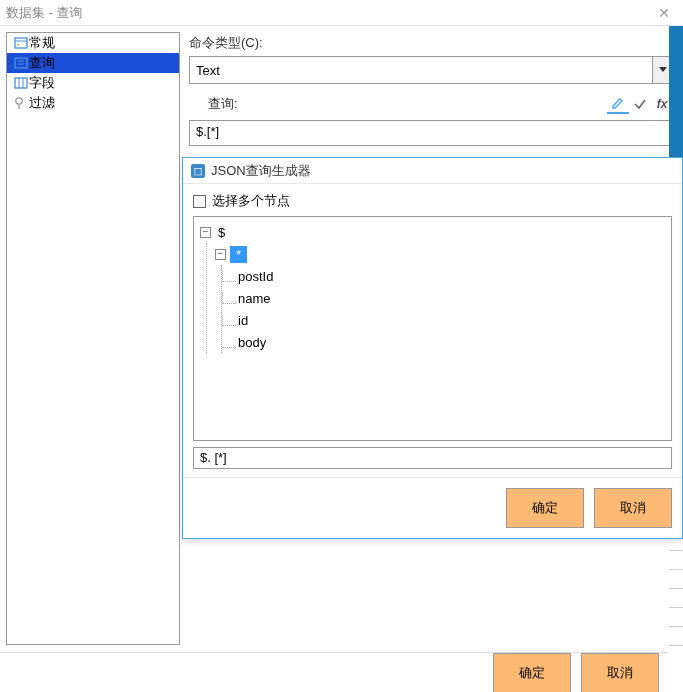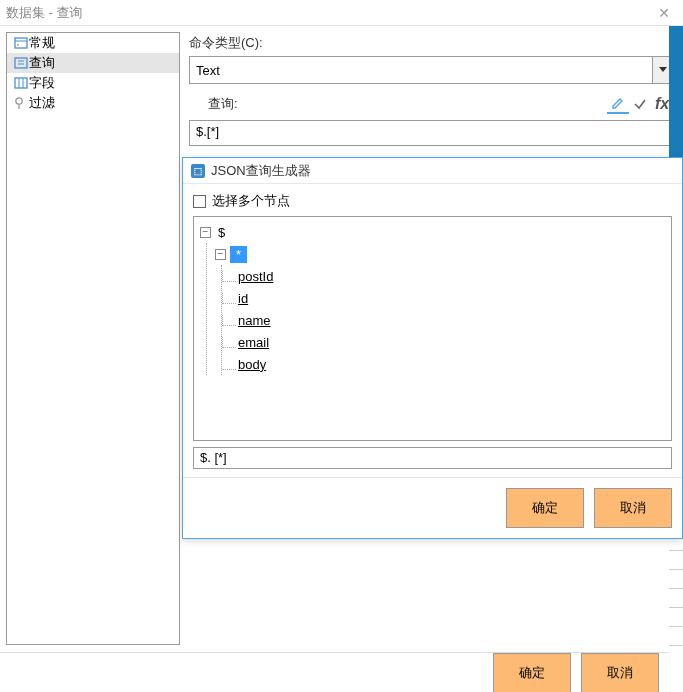--- a/index.html
+++ b/index.html
@@ -5,21 +5,21 @@
     * { box-sizing: border-box; margin: 0; padding: 0; font-family: "Microsoft YaHei", "Segoe UI", Tahoma, sans-serif; font-size: 13px; }
     body { background: #fff; width: 683px; height: 692px; overflow: hidden; position: relative; }
     
     .titlebar { height: 26px; background: #fff; border-bottom: 1px solid #e5e5e5; display: flex; align-items: center; padding: 0 6px; color: #888; font-size: 12px; gap: 20px; }
     .titlebar .spacer { flex: 1; }
     .titlebar .close-x { width: 26px; text-align: center; color: #999; cursor: pointer; font-size: 14px; }
     
     .main { display: flex; height: 625px; }
     .sidebar { width: 174px; border: 1px solid #999; margin: 6px 3px 6px 6px; background: #fff; }
     .side-item { display: flex; align-items: center; height: 20px; padding: 0 6px; cursor: pointer; }
-    .side-item.selected { background: #e5e5e5; }
+    .side-item.selected { background: #1d4ed8; }
     .side-icon { width: 16px; height: 16px; display: flex; align-items: center; justify-content: center; }
     .side-label { color: #000; }
     
     .content { flex: 1; padding: 8px 10px 6px 6px; }
     .field-label { color: #333; margin-bottom: 4px; display: block; }
     .combo { display: flex; border: 1px solid #999; height: 28px; margin-bottom: 10px; }
     .combo-input { flex: 1; border: none; padding: 0 6px; outline: none; }
     .combo-btn { width: 20px; border-left: 1px solid #999; background: #f0f0f0; display: flex; align-items: center; justify-content: center; cursor: pointer; }
     
     .query-row { display: flex; align-items: center; margin-bottom: 6px; margin-left: 19px; }
@@ -35,21 +35,21 @@
     .inner-title { height: 26px; background: #fff; border-bottom: 1px solid #e8e8e8; display: flex; align-items: center; padding: 0 8px; gap: 6px; color: #333; font-size: 12px; }
     .inner-title .blue-icon { width: 14px; height: 14px; background: #3b87c8; border-radius: 2px; display: flex; align-items: center; justify-content: center; color: #fff; font-size: 9px; font-weight: bold; }
     .inner-body { padding: 8px 10px; flex: 1; display: flex; flex-direction: column; }
     .chk-row { display: flex; align-items: center; gap: 6px; margin-bottom: 6px; }
     .chk { width: 13px; height: 13px; border: 1px solid #666; }
     .tree-box { flex: 1; border: 1px solid #999; background: #fff; padding: 4px 6px; overflow: auto; font-size: 14px; }
     .tree-node { display: flex; align-items: center; height: 22px; }
     .exp { width: 11px; height: 11px; border: 1px solid #888; margin-right: 4px; display: flex; align-items: center; justify-content: center; font-size: 10px; line-height: 1; cursor: pointer; color: #555; }
     .tree-label { padding: 1px 3px; }
     .tree-label.selected { background: #3399ff; color: #fff; }
-    .dotted-v { border-left: 1px dotted #aaa; text-decoration: underline; }
+    .dotted-v { border-left: 1px dotted #aaa; }
     .leaf-wrap { margin-left: 24px; }
     .leaf { display: flex; align-items: center; height: 22px; }
     .leaf .stub { width: 14px; border-bottom: 1px dotted #aaa; height: 11px; border-left: 1px dotted #aaa; margin-right: 2px; }
     .leaf:last-child .stub { border-left: 1px dotted #aaa; }
     .path-box { border: 1px solid #999; height: 22px; margin-top: 6px; padding: 2px 6px; }
     .inner-buttons { display: flex; justify-content: flex-end; gap: 10px; padding: 10px 10px 10px; border-top: 1px solid #e5e5e5; }
     .dlg-btn { min-width: 78px; height: 40px; border: 1px solid #999; background: #fdba74; cursor: pointer; }
     
     .outer-buttons { position: absolute; left: 0; right: 14px; bottom: 6px; height: 34px; display: flex; justify-content: flex-end; align-items: center; gap: 10px; padding-right: 10px; border-top: 1px solid #ddd; background: #fff; padding-top: 6px; }
   </style>
@@ -122,21 +122,21 @@
         <svg width="14" height="14" viewBox="0 0 14 14">
             <path d="M2 10 L9 3 L11 5 L4 12 L2 12 Z" fill="none" stroke="#4ea6e6" stroke-width="1.4"></path>
           </svg>
       </button>
       <button class="icon-btn">
         <svg width="14" height="14" viewBox="0 0 14 14">
             <path d="M2 7 L6 11 L12 3" fill="none" stroke="#666" stroke-width="1.6"></path>
           </svg>
       </button>
       <button class="icon-btn">
-        <span style="font-style:italic;font-weight:bold;color:#555;font-size:16px">fx</span>
+        <span style="font-style:italic;font-weight:bold;color:#555;font-size:12px">fx</span>
       </button>
     </div>
     <textarea class="query-text" style="">$.[*]</textarea>
   </div>
 </div>
 
 <div class="rightedge">
     <div class="grid"></div>
   </div>
 
@@ -160,29 +160,25 @@
           <span class="exp">−</span>
           <span class="tree-label selected" style="padding:1px 6px">*</span>
         </div>
         <div class="leaf-wrap dotted-v" style="margin-left:14px; padding-left:0;">
           <div class="leaf">
               <span class="stub"></span>
               <span>postId</span>
             </div>
           <div class="leaf">
               <span class="stub"></span>
-              <span>id</span>
-            </div>
-          <div class="leaf">
-              <span class="stub"></span>
               <span>name</span>
             </div>
           <div class="leaf">
               <span class="stub"></span>
-              <span>email</span>
+              <span>id</span>
             </div>
           <div class="leaf">
               <span class="stub" style="border-left:1px dotted transparent"></span>
               <span>body</span>
             </div>
         </div>
       </div>
     </div>
     <div class="path-box">$. [*]</div>
   </div>

